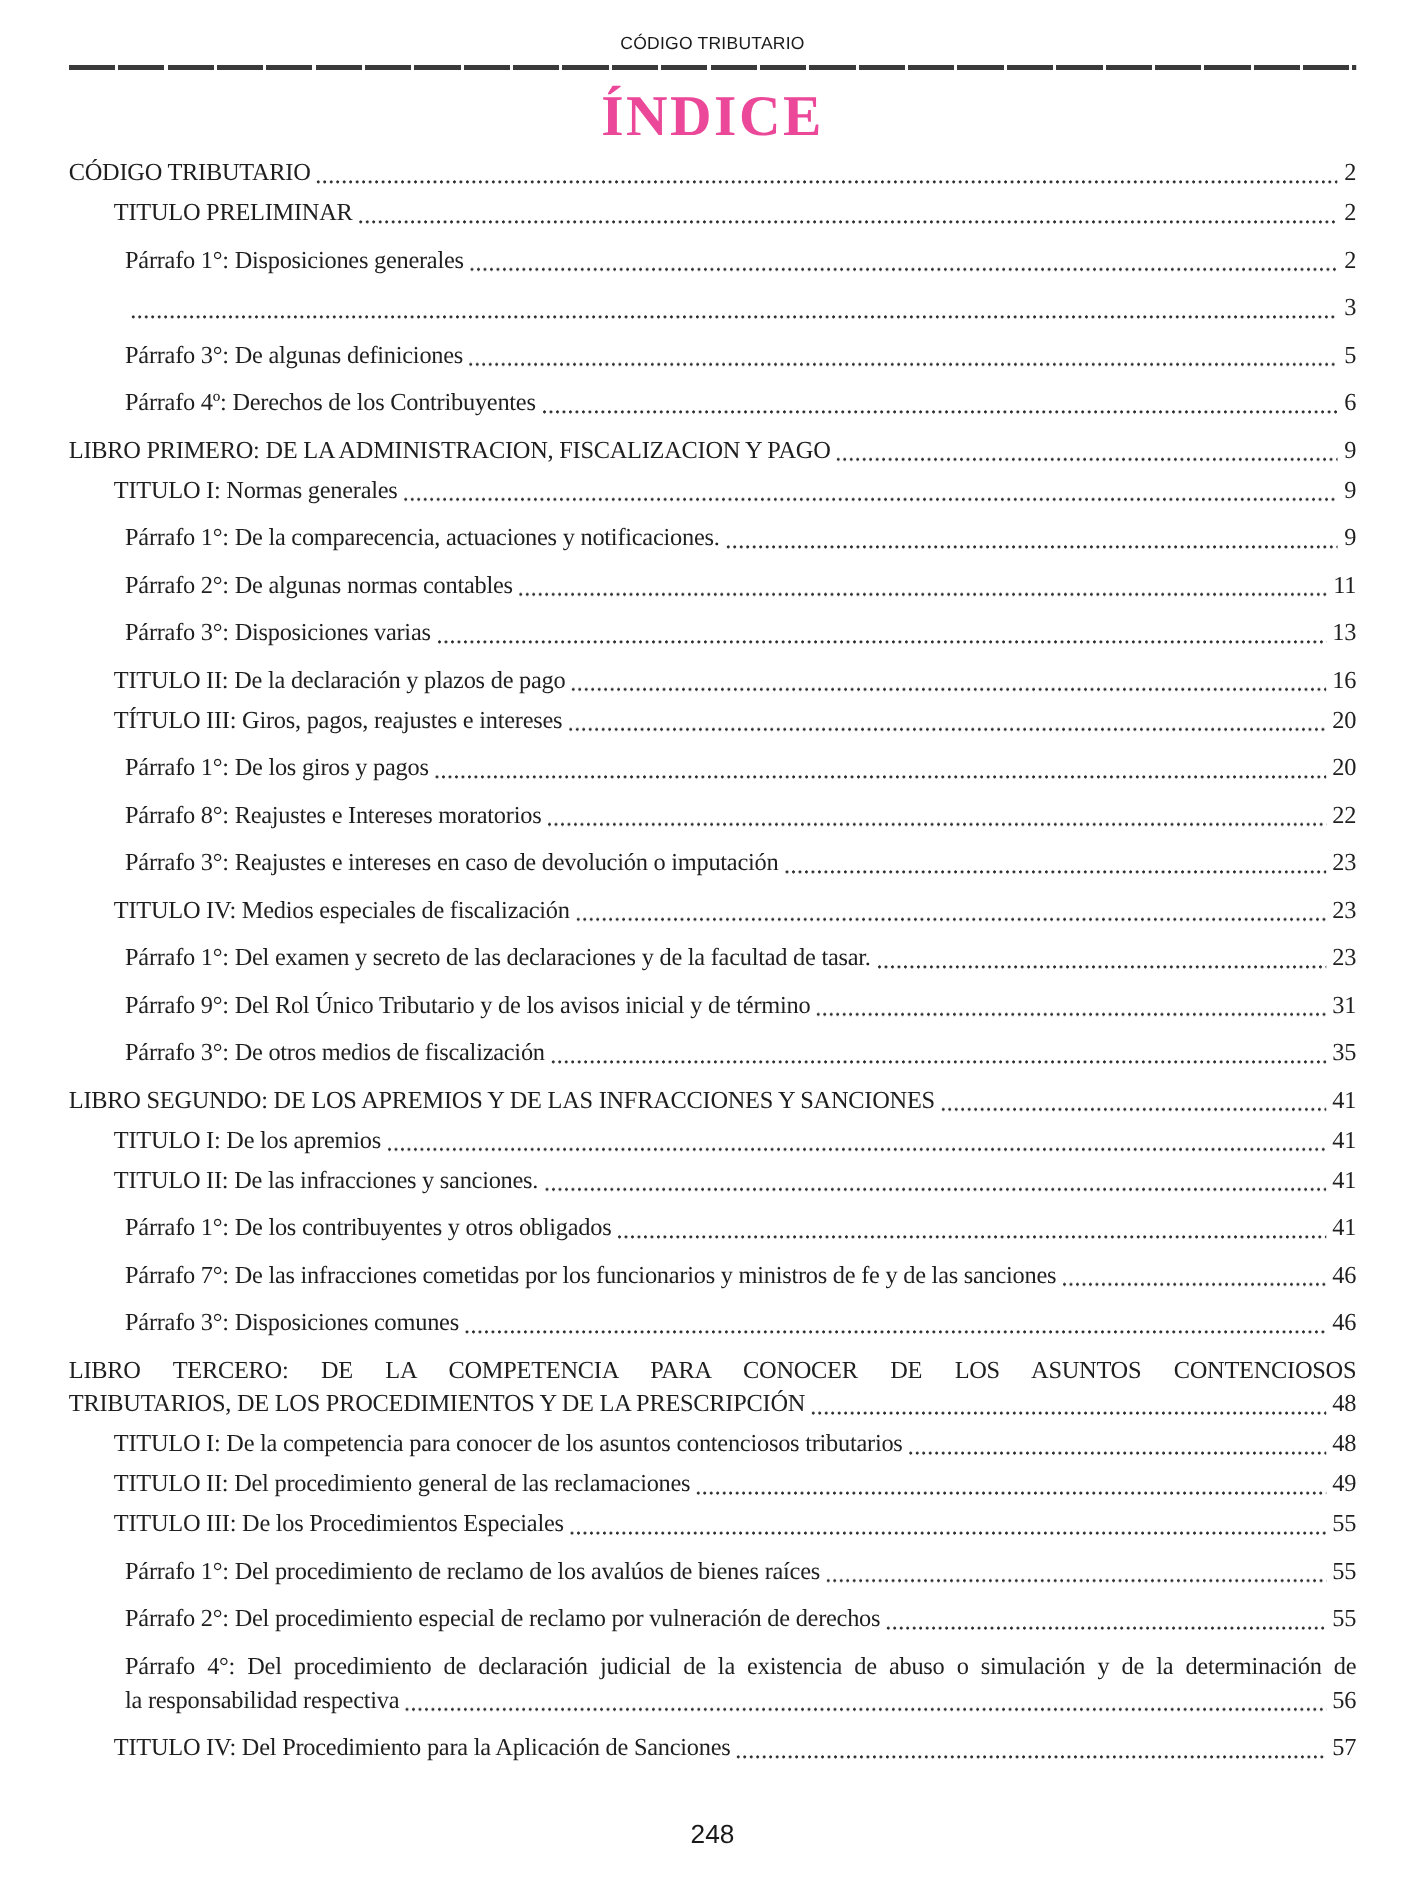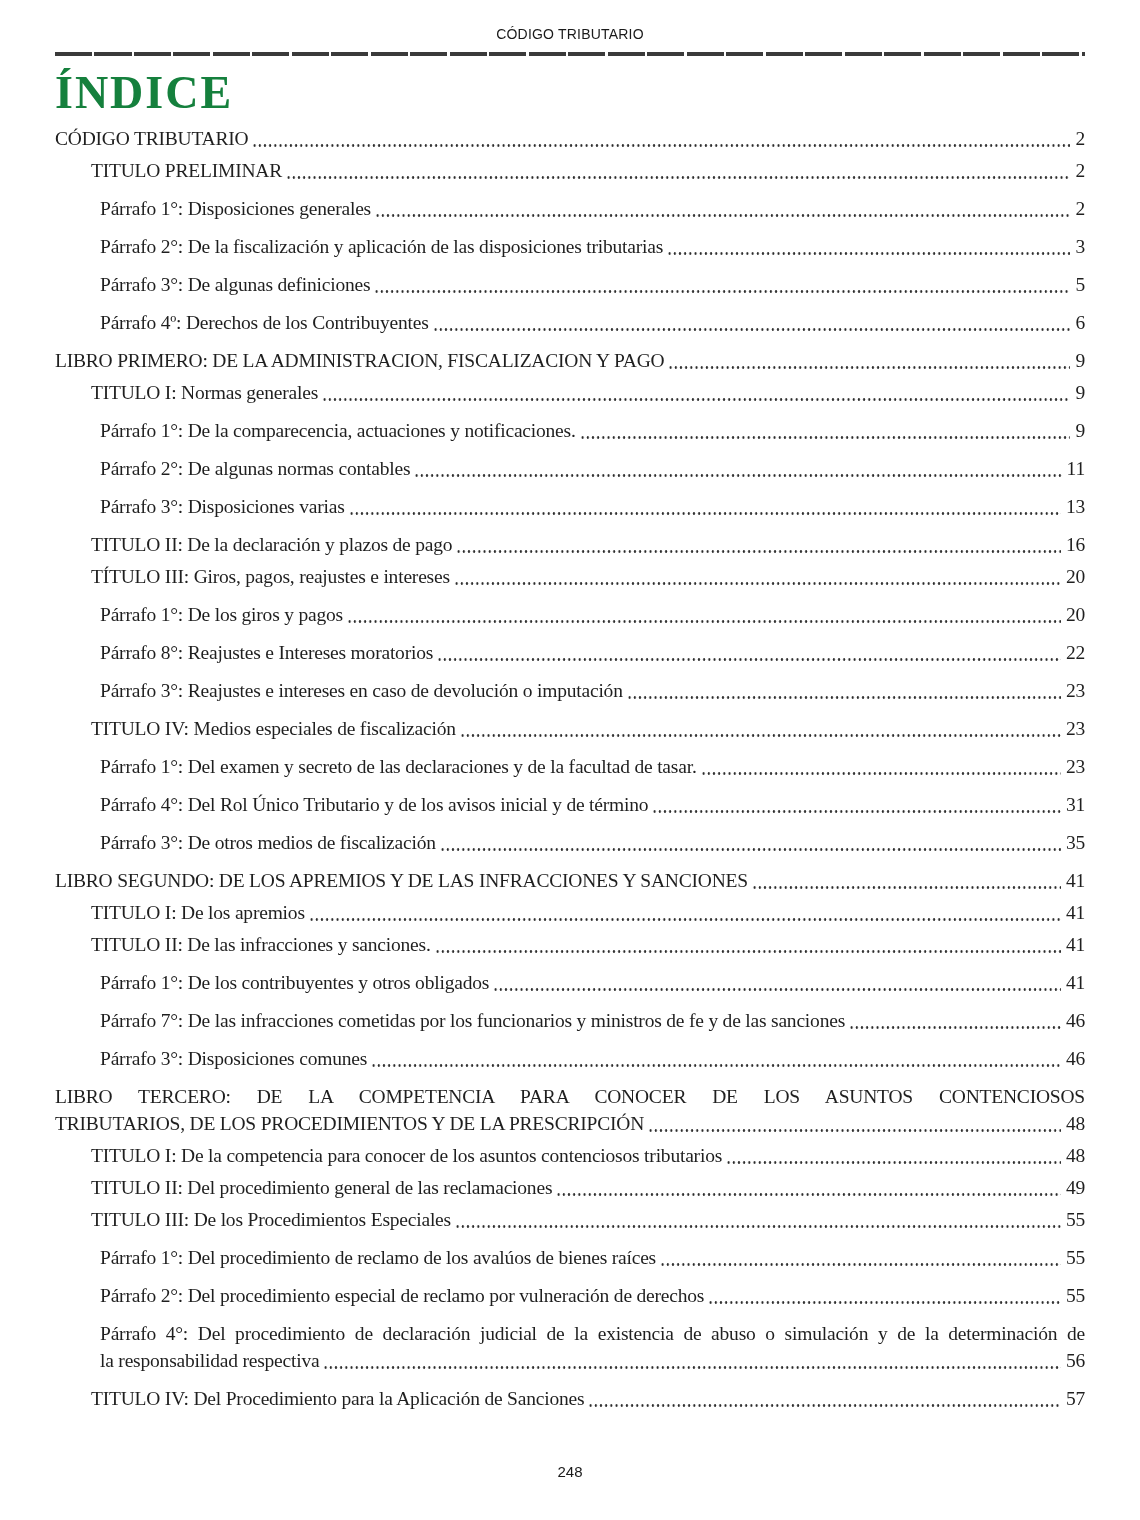--- a/index.html
+++ b/index.html
@@ -21,26 +21,26 @@
     color:#1a1a1a;
     letter-spacing:0.2px;
   }
   .header-rule{
     margin-top:10px;
     height:4px;
     background:repeating-linear-gradient(to right,#3a3a3a 0px,#3a3a3a 37px,#ffffff 37px,#ffffff 39.5px);
   }
   .doc-title{
     margin:12px 0 6px 0;
-    text-align:left;
+    text-align:center;
     font-size:46px;
     font-weight:bold;
     letter-spacing:2px;
     line-height:1.1;
-    color:#15803d;
+    color:#ec4899;
   }
   .toc{display:block;}
   .e{
     font-size:19.5px;
     letter-spacing:-0.2px;
     line-height:27px;
     color:#1f1f1f;
   }
   .l0{margin:5px 0;}
   .l1{margin:5px 0 5px 36px;}
@@ -61,21 +61,21 @@
     background-repeat:repeat-x;
     background-position:left bottom 5px;
   }
   .pg{white-space:nowrap;padding-left:3px;}
   .footer{
     position:absolute;
     left:0;right:0;
     bottom:40px;
     text-align:center;
     font-family:"Liberation Sans","DejaVu Sans",sans-serif;
-    font-size:15px;
+    font-size:21px;
     color:#1a1a1a;
   }
 </style>
 </head>
 <body>
 
 <div class="page">
   <div class="running-header">CÓDIGO TRIBUTARIO</div>
   <div class="header-rule"></div>
   <h1 class="doc-title">ÍNDICE</h1>
@@ -96,21 +96,20 @@
       </div>
       <div class="e l2">
         <div class="row">
           <span class="label">Párrafo 1°: Disposiciones generales</span>
           <span class="leader"></span>
           <span class="pg">2</span>
         </div>
       </div>
       <div class="e l2">
         <div class="row">
-          <span class="label">Párrafo 2°: De la fiscalización y aplicación de las disposiciones tributarias</span>
           <span class="leader"></span>
           <span class="pg">3</span>
         </div>
       </div>
       <div class="e l2">
         <div class="row">
           <span class="label">Párrafo 3°: De algunas definiciones</span>
           <span class="leader"></span>
           <span class="pg">5</span>
         </div>
@@ -201,21 +200,21 @@
       </div>
       <div class="e l2">
         <div class="row">
           <span class="label">Párrafo 1°: Del examen y secreto de las declaraciones y de la facultad de tasar.</span>
           <span class="leader"></span>
           <span class="pg">23</span>
         </div>
       </div>
       <div class="e l2">
         <div class="row">
-          <span class="label">Párrafo 4°: Del Rol Único Tributario y de los avisos inicial y de término</span>
+          <span class="label">Párrafo 9°: Del Rol Único Tributario y de los avisos inicial y de término</span>
           <span class="leader"></span>
           <span class="pg">31</span>
         </div>
       </div>
       <div class="e l2">
         <div class="row">
           <span class="label">Párrafo 3°: De otros medios de fiscalización</span>
           <span class="leader"></span>
           <span class="pg">35</span>
         </div>

